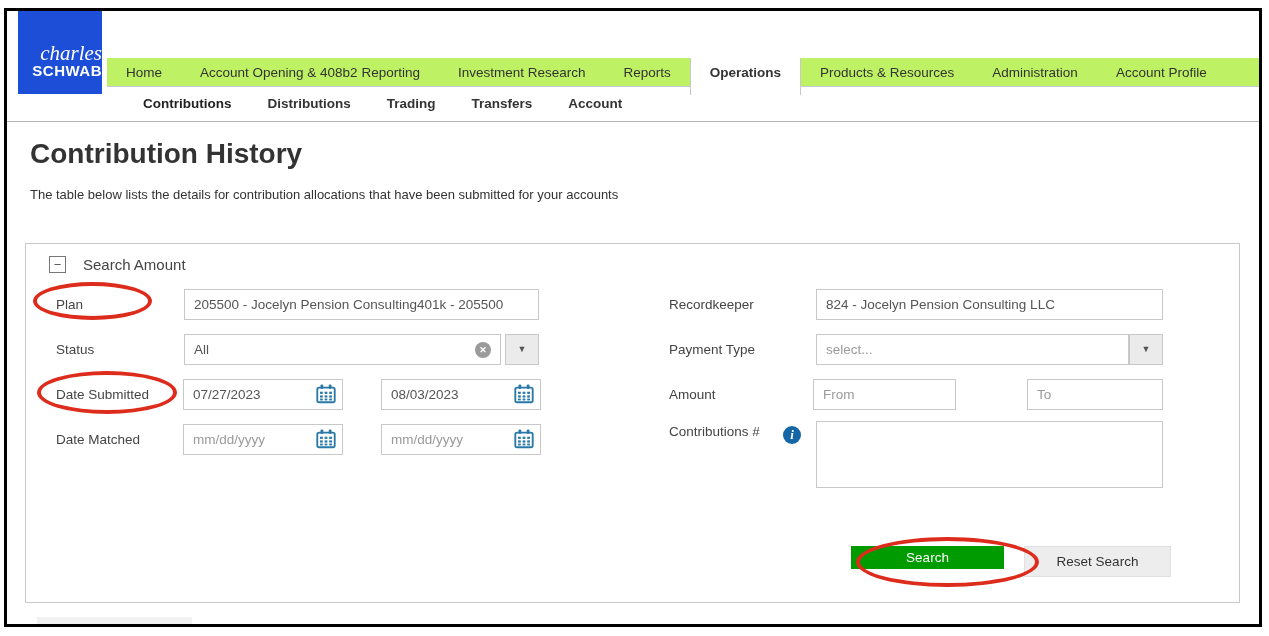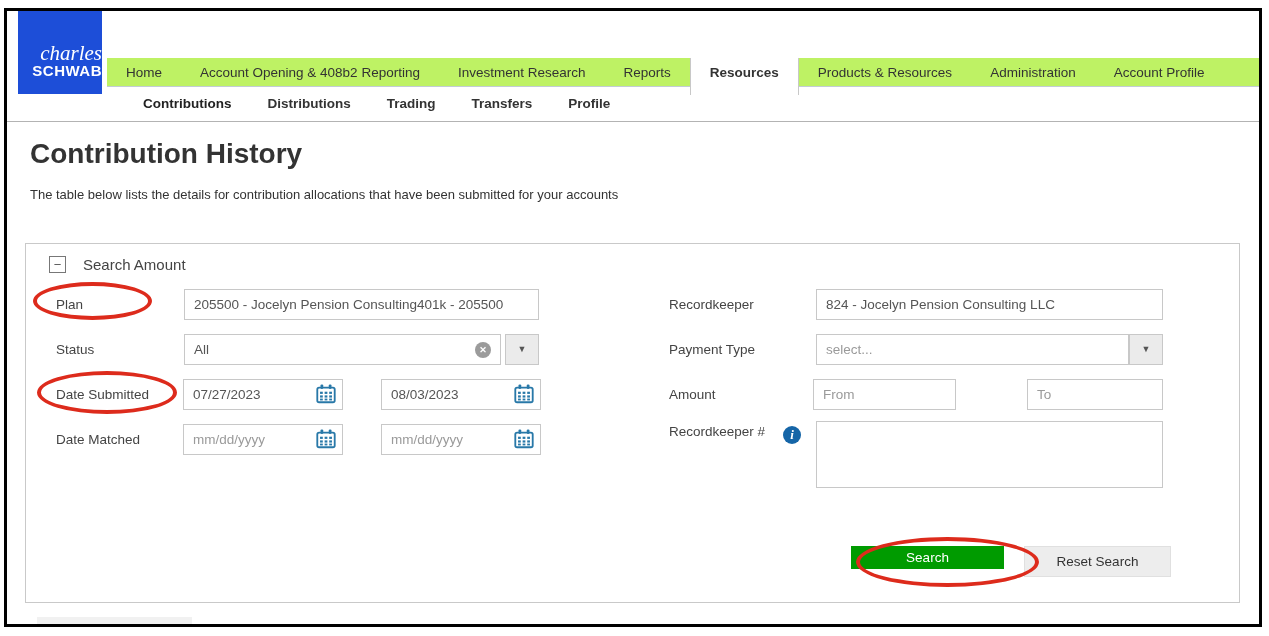--- a/index.html
+++ b/index.html
@@ -53,32 +53,32 @@
   <div class="logo">
     <div class="logo-line1">charles</div>
     <div class="logo-line2">SCHWAB</div>
   </div>
 
   <nav class="topnav">
     <div class="nav-item">Home</div>
     <div class="nav-item">Account Opening &amp; 408b2 Reporting</div>
     <div class="nav-item">Investment Research</div>
     <div class="nav-item">Reports</div>
-    <div class="nav-item active">Resources</div>
+    <div class="nav-item active">Operations</div>
     <div class="nav-item">Products &amp; Resources</div>
     <div class="nav-item">Administration</div>
     <div class="nav-item">Account Profile</div>
   </nav>
 
   <nav class="subnav">
     <div class="subnav-item active">Contributions</div>
     <div class="subnav-item">Distributions</div>
     <div class="subnav-item">Trading</div>
     <div class="subnav-item">Transfers</div>
-    <div class="subnav-item">Profile</div>
+    <div class="subnav-item">Account</div>
   </nav>
   <div class="top-divider"></div>
 
   <h1 class="page-title">Contribution History</h1>
   <p class="page-subtitle">The table below lists the details for contribution allocations that have been submitted for your accounts</p>
 
   <section class="panel">
     <button class="collapse-btn">−</button>
     <span class="panel-title">Search Amount</span>
 
@@ -174,21 +174,21 @@
     <input class="txt" style="left: 790px; top: 45px; width: 347px;" value="824 - Jocelyn Pension Consulting LLC">
 
     <label class="fld-label" style="left:643px; top:90px;">Payment Type</label>
     <input class="txt" style="left: 790px; top: 90px; width: 313px;" placeholder="select...">
     <button class="dd-btn" style="left:1103px; top:90px;"><span>▼</span></button>
 
     <label class="fld-label" style="left:643px; top:135px;">Amount</label>
     <input class="txt" style="left: 787px; top: 135px; width: 143px;" placeholder="From">
     <input class="txt" style="left: 1001px; top: 135px; width: 136px;" placeholder="To">
 
-    <label class="fld-label" style="left:643px; top:178px; line-height:20px;">Recordkeeper #</label>
+    <label class="fld-label" style="left:643px; top:178px; line-height:20px;">Contributions #</label>
     <span class="info-icon" style="left:757px; top:182px;">i</span>
     <textarea class="txtarea" style="left: 790px; top: 177px; width: 347px; height: 67px;" value=""></textarea>
 
     <button class="btn-search">Search</button>
     <button class="btn-reset">Reset Search</button>
   </section>
 
   <div class="red-ellipse" style="left:26px; top:271px; width:119px; height:38px;"></div>
   <div class="red-ellipse" style="left:30px; top:360px; width:140px; height:43px;"></div>
   <div class="red-ellipse" style="left:849px; top:526px; width:183px; height:50px;"></div>

